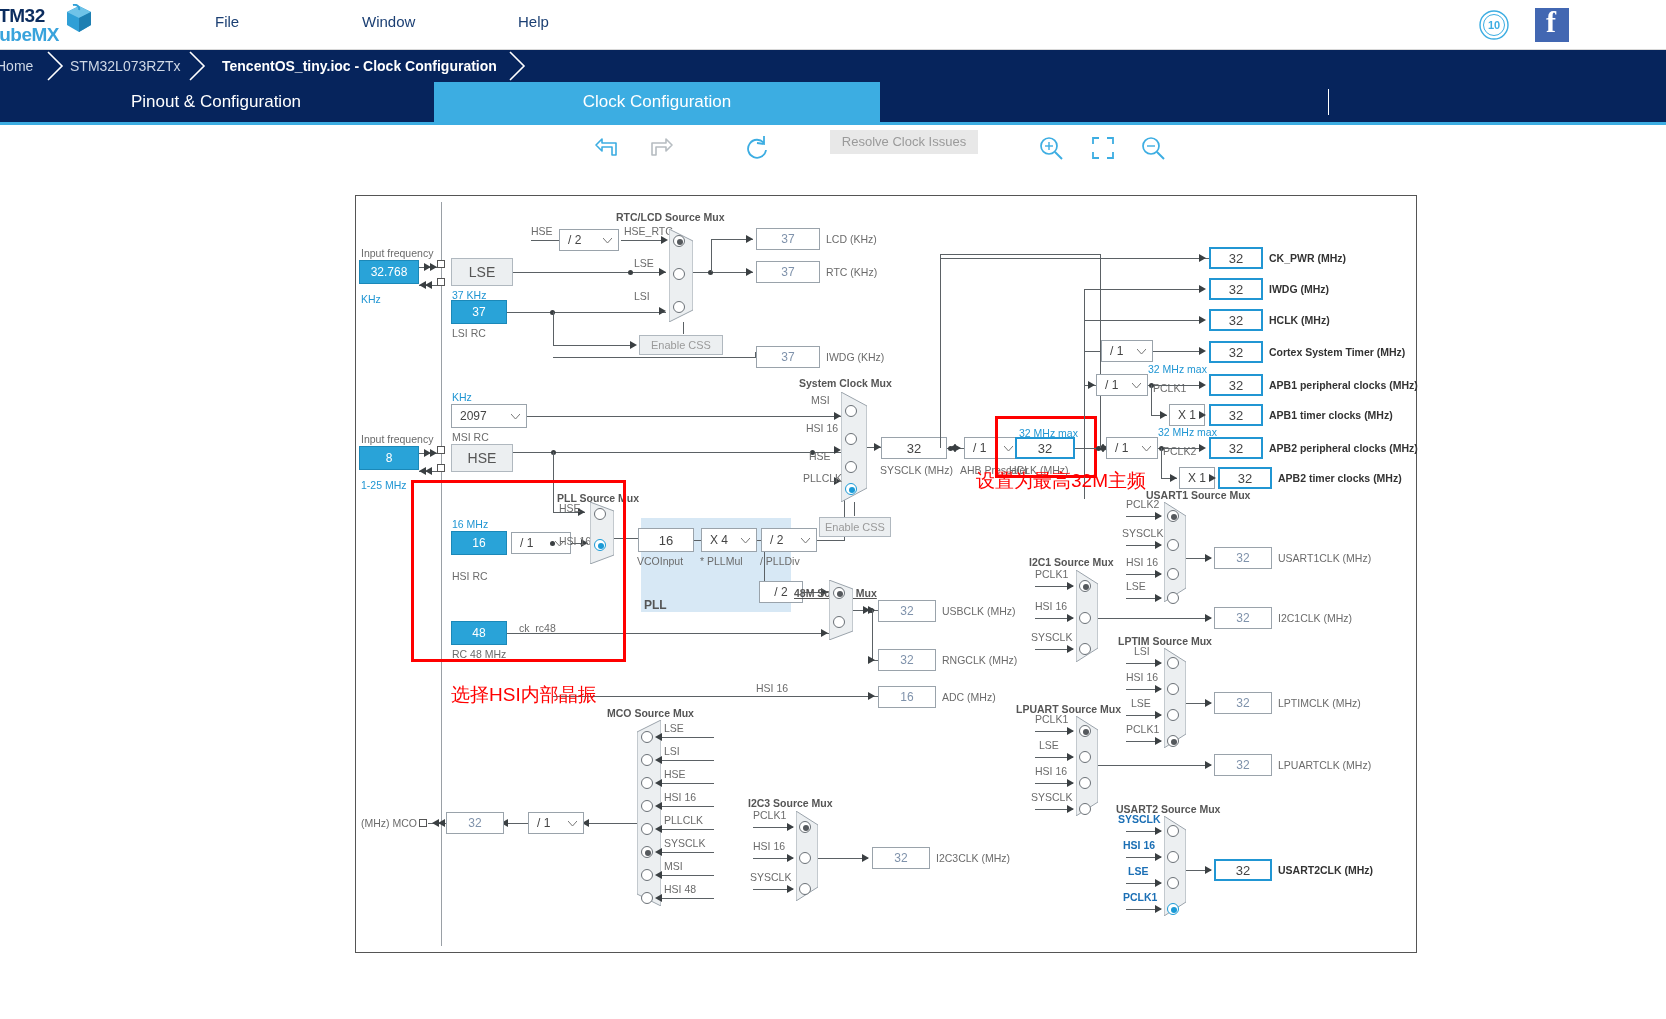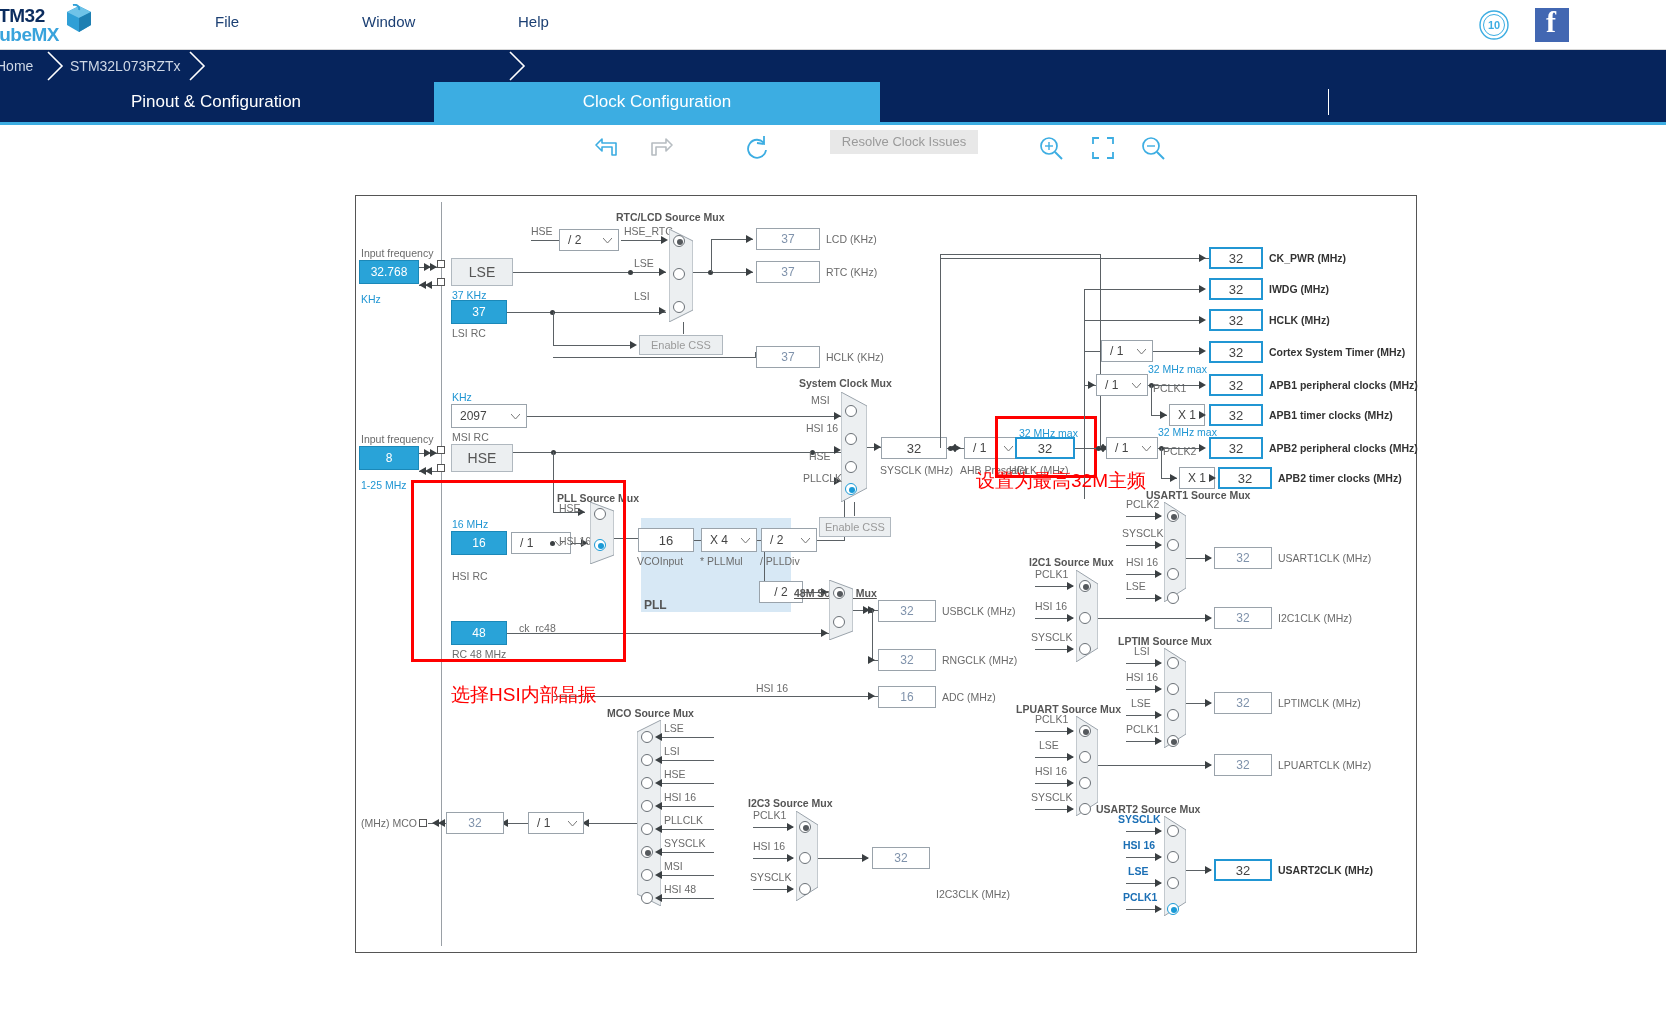--- a/index.html
+++ b/index.html
@@ -181,20 +181,21 @@
 
 <div id="breadcrumb">
   <div class="crumb" style="left:-4px;">Home</div>
   <svg class="crumb-arrow" style="left:44px;" viewBox="0 0 24 32">
       <path d="M4,2 L18,16 L4,30" fill="none" stroke="#ffffff" stroke-width="1.6"></path>
     </svg>
   <div class="crumb" style="left:70px;">STM32L073RZTx</div>
   <svg class="crumb-arrow" style="left:186px;" viewBox="0 0 24 32">
       <path d="M4,2 L18,16 L4,30" fill="none" stroke="#ffffff" stroke-width="1.6"></path>
     </svg>
+  <div class="crumb active" style="left:222px;">TencentOS_tiny.ioc - Clock Configuration</div>
   <svg class="crumb-arrow" style="left:506px;" viewBox="0 0 24 32">
       <path d="M4,2 L18,16 L4,30" fill="none" stroke="#ffffff" stroke-width="1.6"></path>
     </svg>
   <div id="generate-btn">GENERATE CODE</div>
 </div>
 
 <div id="tabbar">
   <div class="tab" id="tab-pinout">Pinout &amp; Configuration</div>
   <div class="tab selected" id="tab-clock">Clock Configuration</div>
   <div id="tab-divider"></div>
@@ -291,21 +292,21 @@
   <div class="wire h" style="left:355px; top:43px; width:42px;"></div>
   <div class="arrow" style="left:390px; top:39px;"></div>
   <div class="arrow" style="left:390px; top:72px;"></div>
   <div class="bx gray-val" style="left:400px; top:32px; width:64px; height:22px;">37</div>
   <div class="lbl" style="left:470px; top:38px;">LCD (KHz)</div>
   <div class="bx gray-val" style="left:400px; top:65px; width:64px; height:22px;">37</div>
   <div class="lbl" style="left:470px; top:71px;">RTC (KHz)</div>
   <div class="wire h" style="left:197px; top:161px; width:203px;"></div>
   <div class="wire v" style="left:399px; top:156px; height:6px;"></div>
   <div class="bx gray-val" style="left:400px; top:150px; width:64px; height:22px;">37</div>
-  <div class="lbl" style="left:470px; top:156px;">HCLK (KHz)</div>
+  <div class="lbl" style="left:470px; top:156px;">IWDG (KHz)</div>
 
   <div class="lbl blue" style="left:96px; top:196px;">KHz</div>
   <div class="sel" style="left:95px; top:208px; width:76px; height:24px;">
     <span>2097</span>
     <svg class="chev" viewBox="0 0 9 5">
           <path d="M0,0 L4.5,5 L9,0" fill="none" stroke="#777" stroke-width="1"></path>
         </svg>
   </div>
   <div class="lbl" style="left:96px; top:236px;">MSI RC</div>
   <div class="wire h" style="left:171px; top:220px; width:314px;"></div>
@@ -601,21 +602,21 @@
   <div class="lbl" style="left:394px; top:676px;">SYSCLK</div>
   <div class="wire h" style="left:397px; top:631px; width:40px;"></div>
   <div class="wire h" style="left:397px; top:662px; width:40px;"></div>
   <div class="wire h" style="left:397px; top:693px; width:40px;"></div>
   <div class="arrow" style="left:431px; top:627px;"></div>
   <div class="arrow" style="left:431px; top:658px;"></div>
   <div class="arrow" style="left:431px; top:689px;"></div>
   <div class="wire h" style="left:462px; top:662px; width:50px;"></div>
   <div class="arrow" style="left:506px; top:658px;"></div>
   <div class="bx gray-val" style="left:516px; top:651px; width:58px; height:22px;">32</div>
-  <div class="lbl" style="left:580px; top:693px;">I2C3CLK (MHz)</div>
+  <div class="lbl" style="left:580px; top:657px;">I2C3CLK (MHz)</div>
 
   <div class="lbl bold" style="left:790px; top:294px;">USART1 Source Mux</div>
   <svg class="mux" style="left:808px; top:306px; width:22px; height:100px;" viewBox="0 0 22 100">
     <polygon points="0,0 22,14 22,86 0,100" fill="#eceff1" stroke="#9aa3ab" stroke-width="1"></polygon>
   </svg>
   <div class="radio on-gray" style="left:811px; top:314px;" id="u1r0"></div>
   <div class="radio" style="left:811px; top:343px;" id="u1r1"></div>
   <div class="radio" style="left:811px; top:372px;" id="u1r2"></div>
   <div class="radio" style="left:811px; top:396px;" id="u1r3"></div>
   <div class="lbl" style="left:770px; top:303px;">PCLK2</div>
@@ -699,21 +700,21 @@
   <div class="wire h" style="left:679px; top:613px; width:38px;"></div>
   <div class="arrow" style="left:711px; top:531px;"></div>
   <div class="arrow" style="left:711px; top:557px;"></div>
   <div class="arrow" style="left:711px; top:583px;"></div>
   <div class="arrow" style="left:711px; top:609px;"></div>
   <div class="wire h" style="left:742px; top:569px; width:113px;"></div>
   <div class="arrow" style="left:849px; top:565px;"></div>
   <div class="bx gray-val" style="left:858px; top:558px; width:58px; height:22px;">32</div>
   <div class="lbl" style="left:922px; top:564px;">LPUARTCLK (MHz)</div>
 
-  <div class="lbl bold" style="left:740px; top:608px;">USART2 Source Mux</div>
+  <div class="lbl bold" style="left:760px; top:608px;">USART2 Source Mux</div>
   <svg class="mux" style="left:808px; top:620px; width:22px; height:100px;" viewBox="0 0 22 100">
     <polygon points="0,0 22,14 22,86 0,100" fill="#eceff1" stroke="#9aa3ab" stroke-width="1"></polygon>
   </svg>
   <div class="radio" style="left:811px; top:629px;" id="u2r0"></div>
   <div class="radio" style="left:811px; top:655px;" id="u2r1"></div>
   <div class="radio" style="left:811px; top:681px;" id="u2r2"></div>
   <div class="radio on-blue" style="left:811px; top:707px;" id="u2r3"></div>
   <div class="lbl bluebold" style="left:762px; top:618px;">SYSCLK</div>
   <div class="lbl bluebold" style="left:767px; top:644px;">HSI 16</div>
   <div class="lbl bluebold" style="left:772px; top:670px;">LSE</div>

